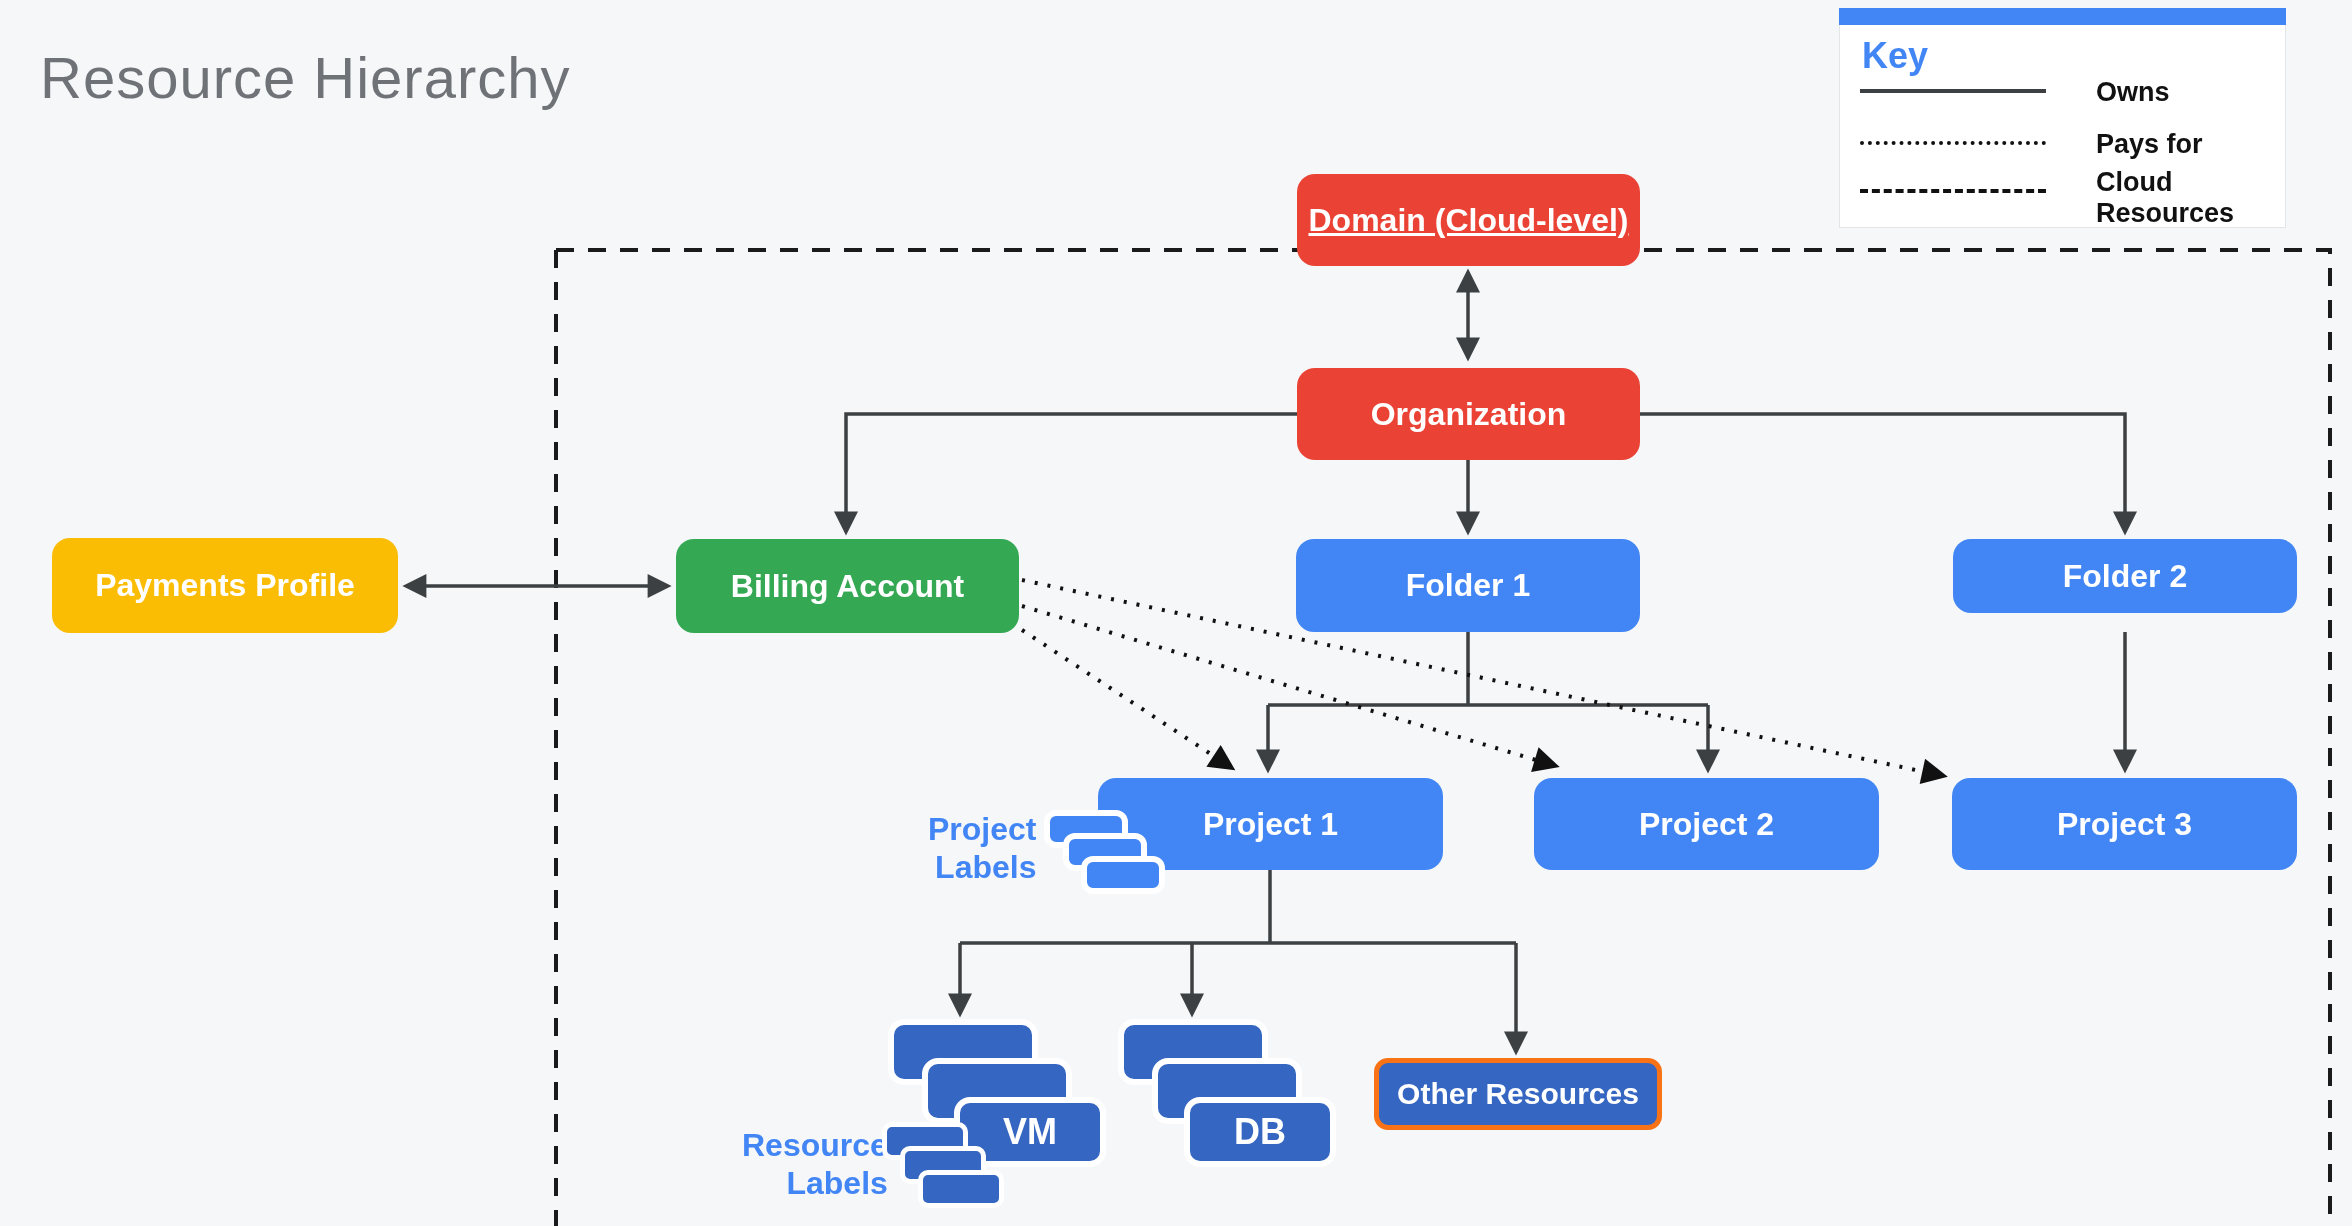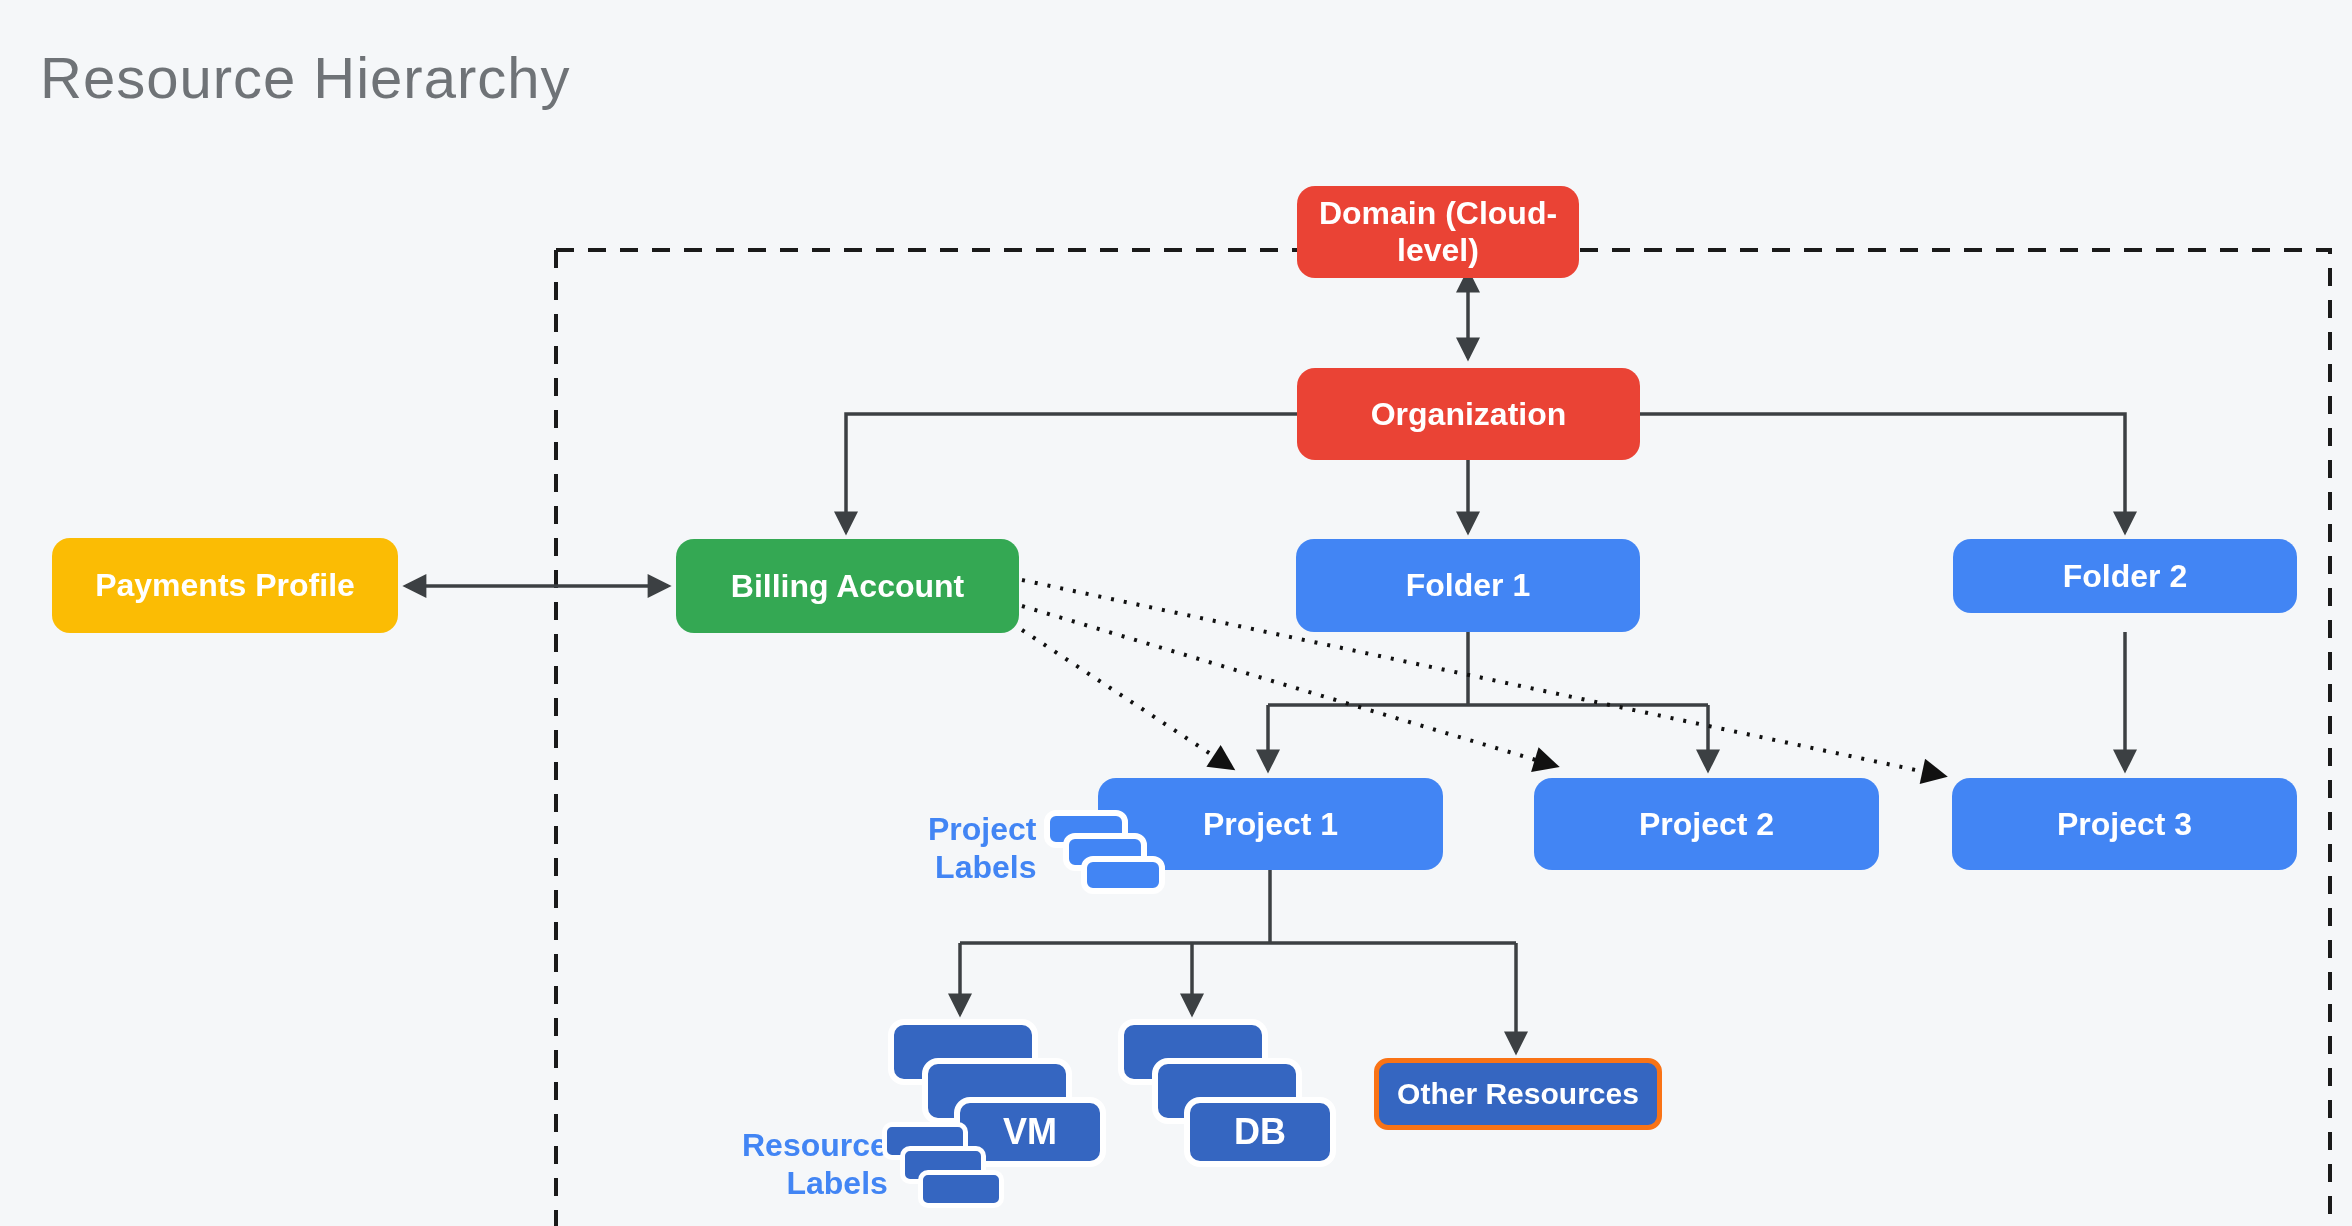--- a/index.html
+++ b/index.html
@@ -36,21 +36,21 @@
   .keybar{position:absolute;left:-1px;top:-1px;right:-1px;height:17px;background:var(--blue,#4285F4);}
   .keytitle{position:absolute;left:22px;top:26px;font-size:36px;font-weight:bold;color:var(--blue,#4285F4);}
   .keyline{position:absolute;left:20px;width:186px;height:0;}
   .keyline.solid{border-top:4px solid var(--line,#3C4043);top:80px;}
   .keyline.dotted{border-top:4px dotted var(--dotted,#111);top:132px;}
   .keyline.dashed{border-top:4px dashed var(--dotted,#111);top:180px;}
   .keylabel{position:absolute;left:256px;font-size:27px;font-weight:bold;color:#111;line-height:1.15;width:170px;}
   .keylabel.l0{top:68px;} .keylabel.l1{top:120px;} .keylabel.l2{top:158px;}
 
   
-  #n-domain{left:1297px;top:186px;width:282px;height:92px;}
+  #n-domain{left:1297px;top:174px;width:343px;height:92px;text-decoration:underline;}
   #n-org{left:1297px;top:368px;width:343px;height:92px;}
   #n-pay{left:52px;top:538px;width:346px;height:95px;}
   #n-bill{left:676px;top:539px;width:343px;height:94px;}
   #n-f1{left:1296px;top:539px;width:344px;height:93px;}
   #n-f2{left:1953px;top:539px;width:344px;height:74px;}
   #n-p1{left:1098px;top:778px;width:345px;height:92px;}
   #n-p2{left:1534px;top:778px;width:345px;height:92px;}
   #n-p3{left:1952px;top:778px;width:345px;height:92px;}
   #n-other{left:1374px;top:1058px;width:288px;height:72px;background:var(--dark_blue,#3566C1);
            border:5px solid #f97316;box-sizing:border-box;border-radius:14px;font-size:30px;}
@@ -118,14 +118,24 @@
   <div class="chip small" style="left:882px;top:1122px;width:86px;height:38px;"></div>
   <div class="chip small" style="left:900px;top:1146px;width:86px;height:38px;"></div>
   <div class="chip small" style="left:918px;top:1170px;width:86px;height:38px;"></div>
 
   <div class="card" style="left:1118px;top:1019px;width:150px;height:66px;"></div>
   <div class="card" style="left:1152px;top:1058px;width:150px;height:66px;"></div>
   <div class="card" style="left:1184px;top:1097px;width:152px;height:70px;">DB</div>
 
   <div class="node" id="n-other">Other Resources</div>
 
+  <div class="keybox">
+    <div class="keybar"></div>
+    <div class="keytitle">Key</div>
+    <div class="keyline solid"></div>
+    <div class="keylabel l0">Owns</div>
+    <div class="keyline dotted"></div>
+    <div class="keylabel l1">Pays for</div>
+    <div class="keyline dashed"></div>
+    <div class="keylabel l2">Cloud Resources</div>
+  </div>
 
 </div>
 
 </body></html>

